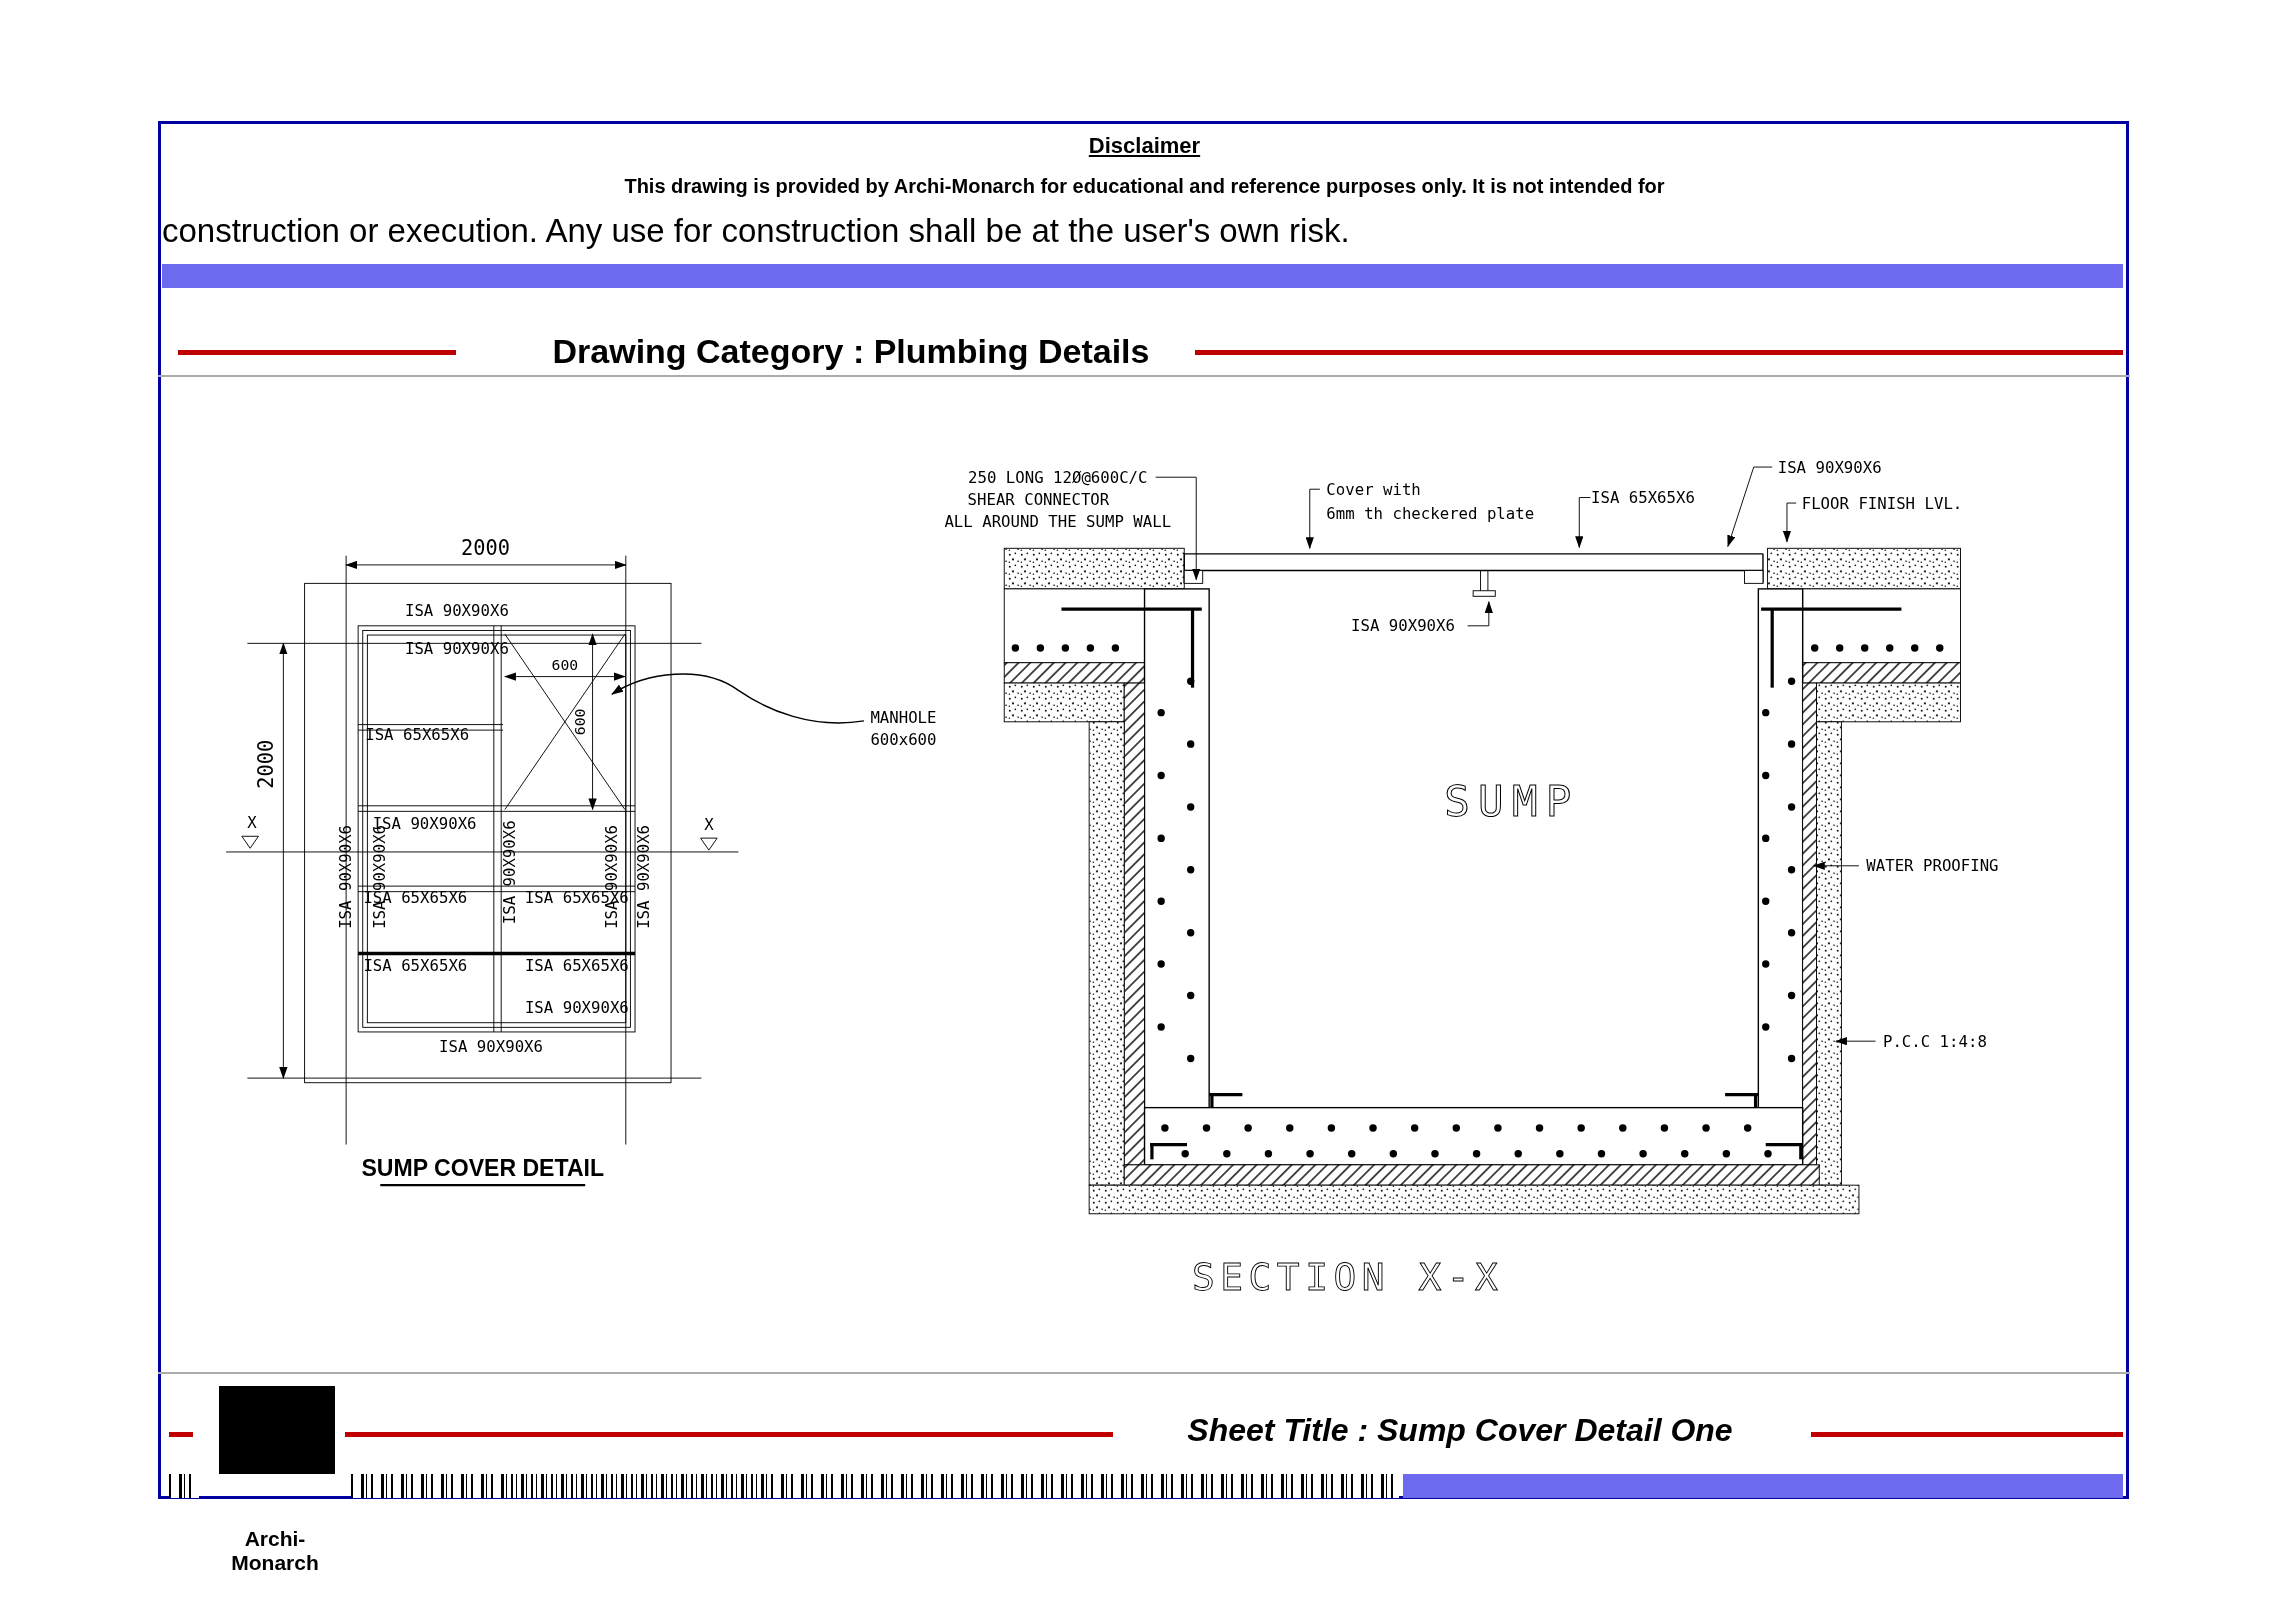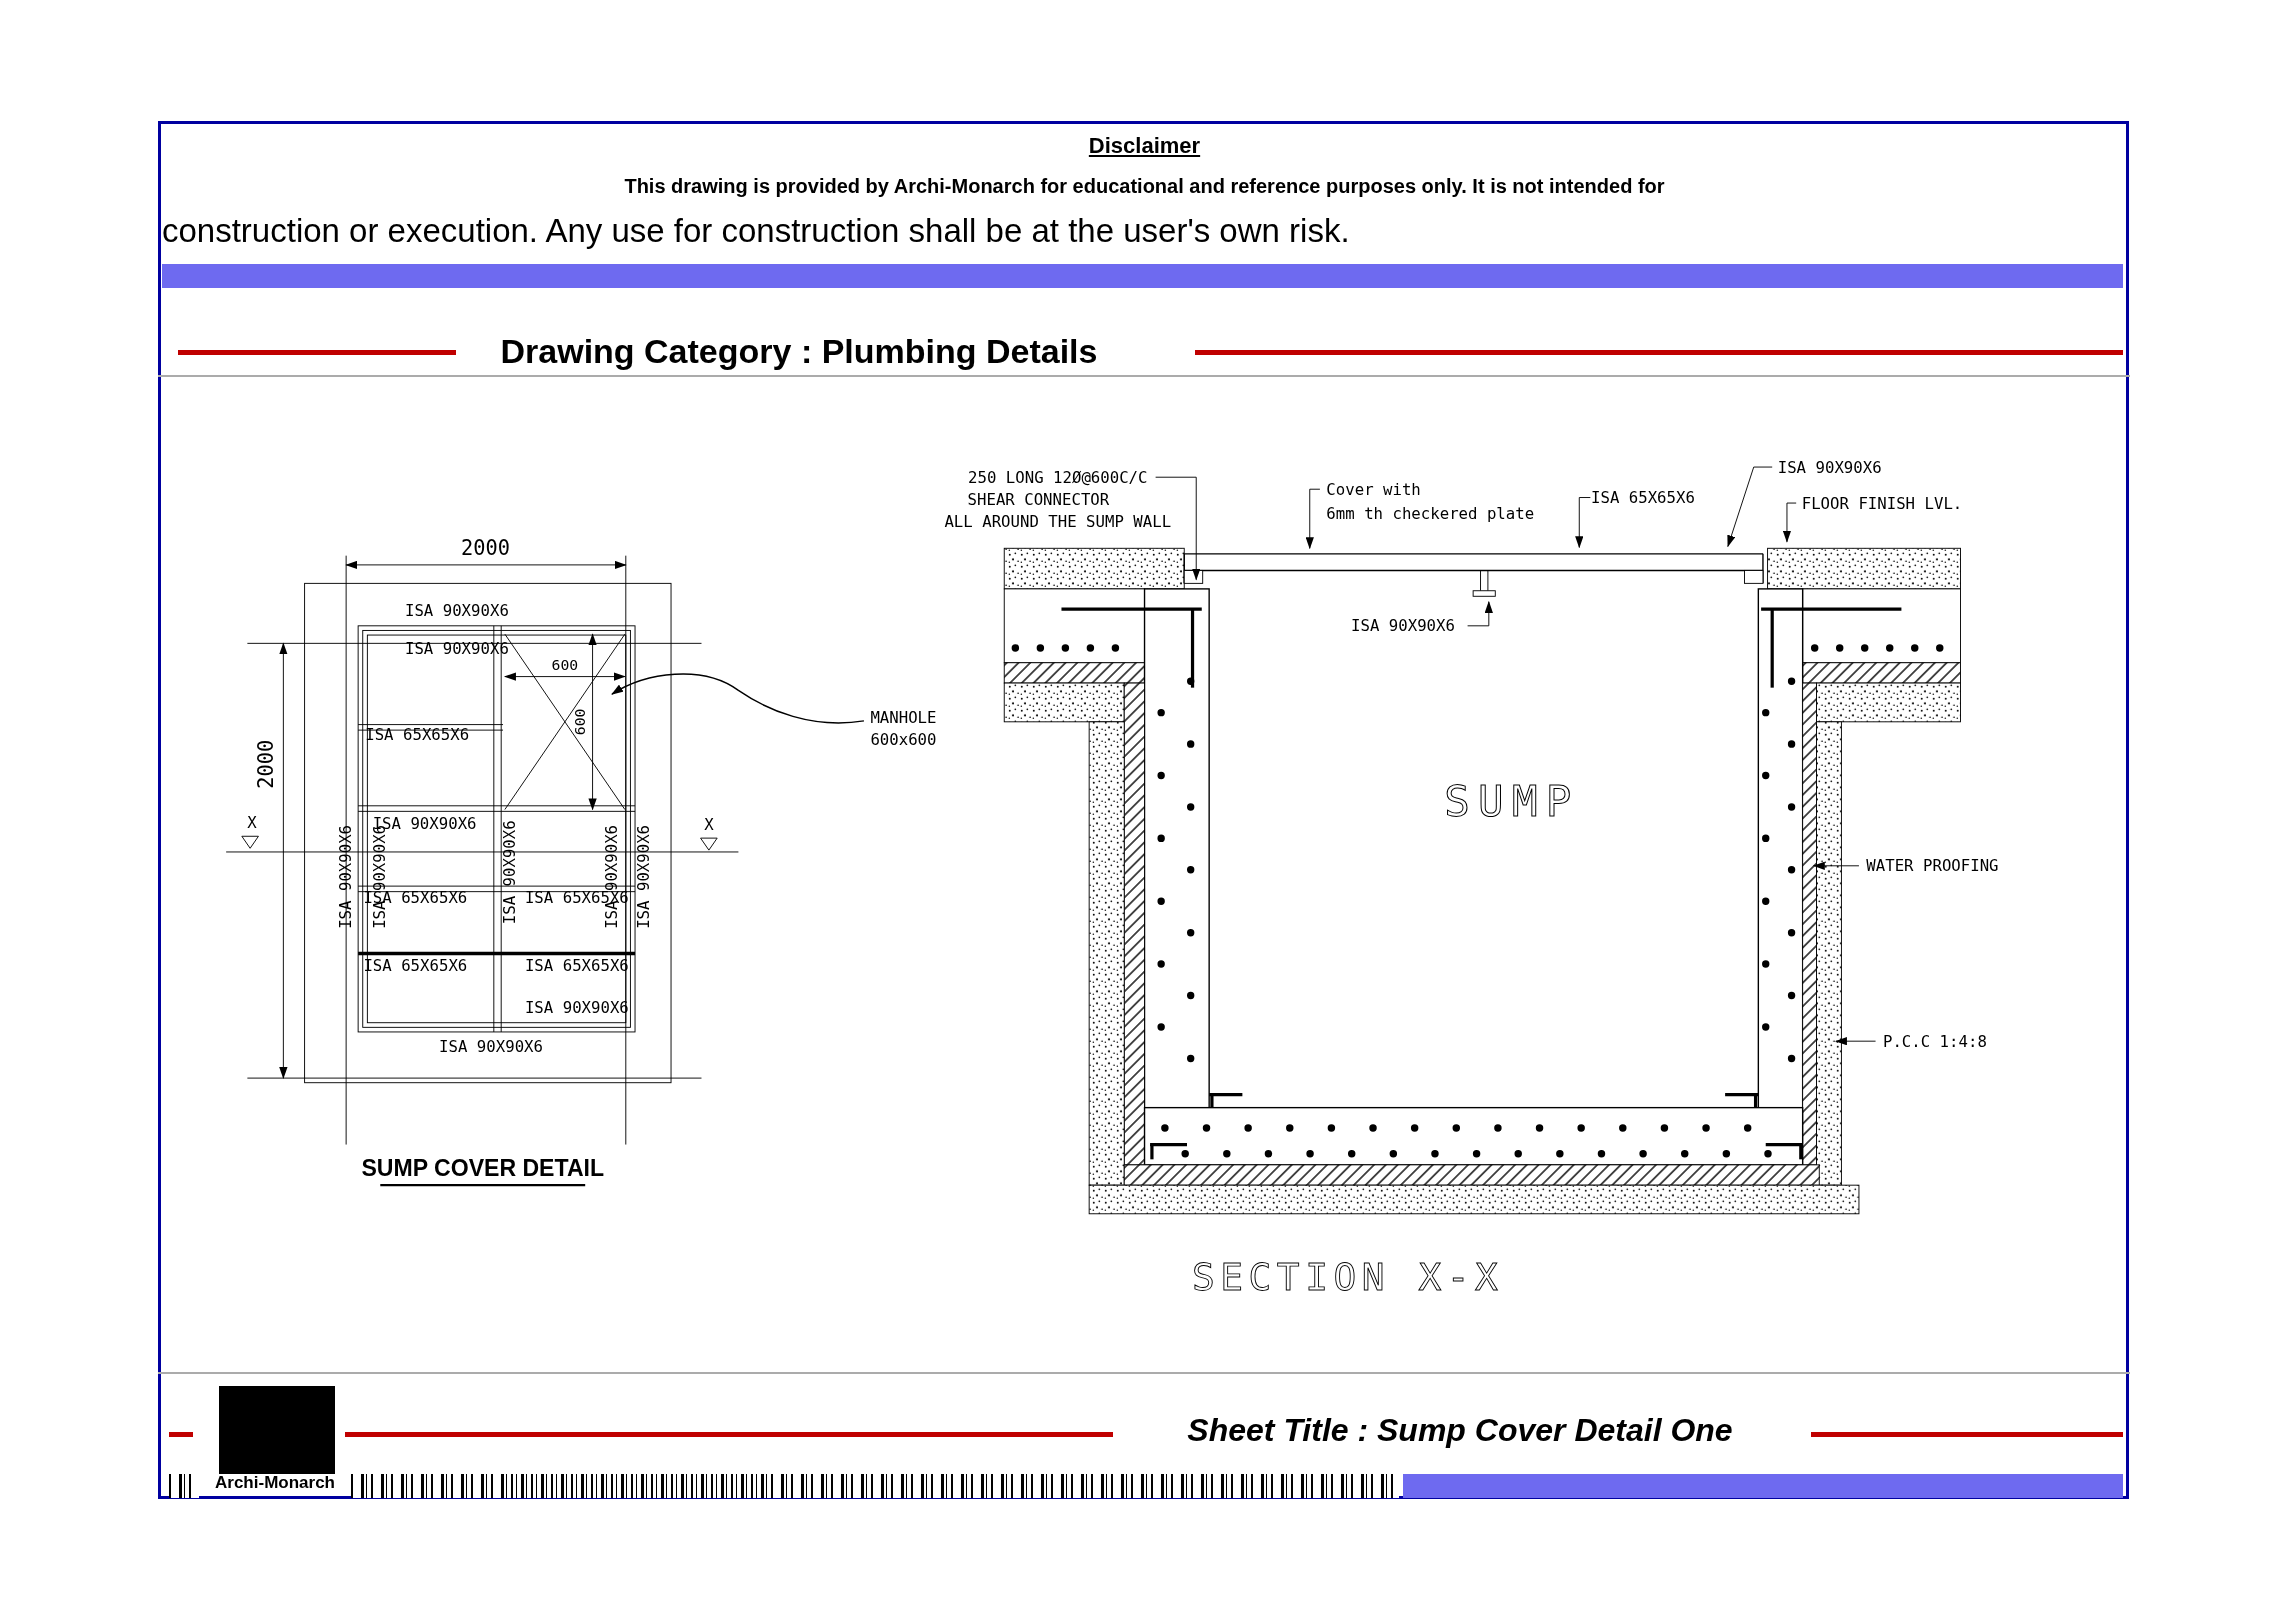--- a/index.html
+++ b/index.html
@@ -8,26 +8,26 @@
     font-family:"Liberation Sans",sans-serif;color:#000;overflow:hidden;
   }
   .abs{position:absolute;}
   
   #page-border{left:158px;top:121px;width:1965px;height:1372px;border:3.7px solid #0000a0;background:#fff;}
   
   .disc-title{left:162px;top:133px;width:1965px;text-align:center;font-size:22px;font-weight:bold;text-decoration:underline;}
   .disc-line1{left:162px;top:175px;width:1965px;text-align:center;font-size:20px;font-weight:bold;}
   .disc-line2{left:162px;top:212px;width:1965px;text-align:left;font-size:33px;font-weight:normal;}
   .blue-bar-top{left:162px;top:264px;width:1961px;height:24px;background:#6e6af0;}
-  .cat-title{left:430px;top:332px;width:738px;text-align:center;font-size:34px;font-weight:bold;}
+  .cat-title{left:482px;top:332px;width:738px;text-align:center;font-size:34px;font-weight:bold;}
   .redline{height:4.6px;background:#c00000;}
   .grayline{height:1.8px;background:#ababab;}
   
   .sheet-title{left:1113px;top:1412px;width:694px;text-align:center;font-size:32px;font-weight:bold;font-style:italic;}
-  .brand-label{left:201px;top:1473px;width:148px;font-size:17px;font-weight:bold;text-align:center;}
+  .brand-label{left:201px;top:1527px;width:148px;font-size:21px;font-weight:bold;text-align:center;}
   .logo-box{left:219px;top:1386px;width:116px;height:88px;background:#000;}
   .barcode{height:24px;background:
     repeating-linear-gradient(90deg,#000 0 1.8px,#fff 1.8px 4.6px,#000 4.6px 5.5px,#fff 5.5px 10px,#000 10px 13px,#fff 13px 14.8px,#000 14.8px 15.7px,#fff 15.7px 20px);}
   .blue-bar-bot{left:1403px;top:1474px;width:720px;height:24px;background:#6e6af0;}
   
   svg{left:0;top:0;}
   .cad{font-family:"DejaVu Sans Mono",monospace;font-size:17px;fill:#000;}
   .dim{font-family:"DejaVu Sans Mono",monospace;font-size:22px;fill:#000;}
   .dims{font-family:"DejaVu Sans Mono",monospace;font-size:16px;fill:#000;}
   .outl{font-family:"DejaVu Sans Mono",monospace;fill:none;stroke:#000;}

